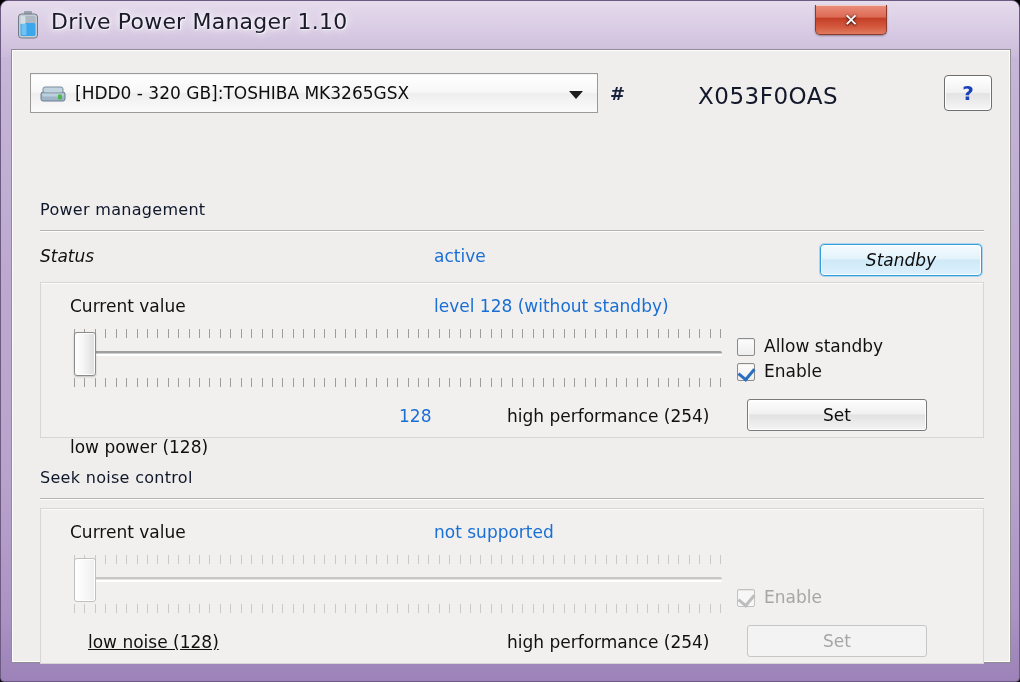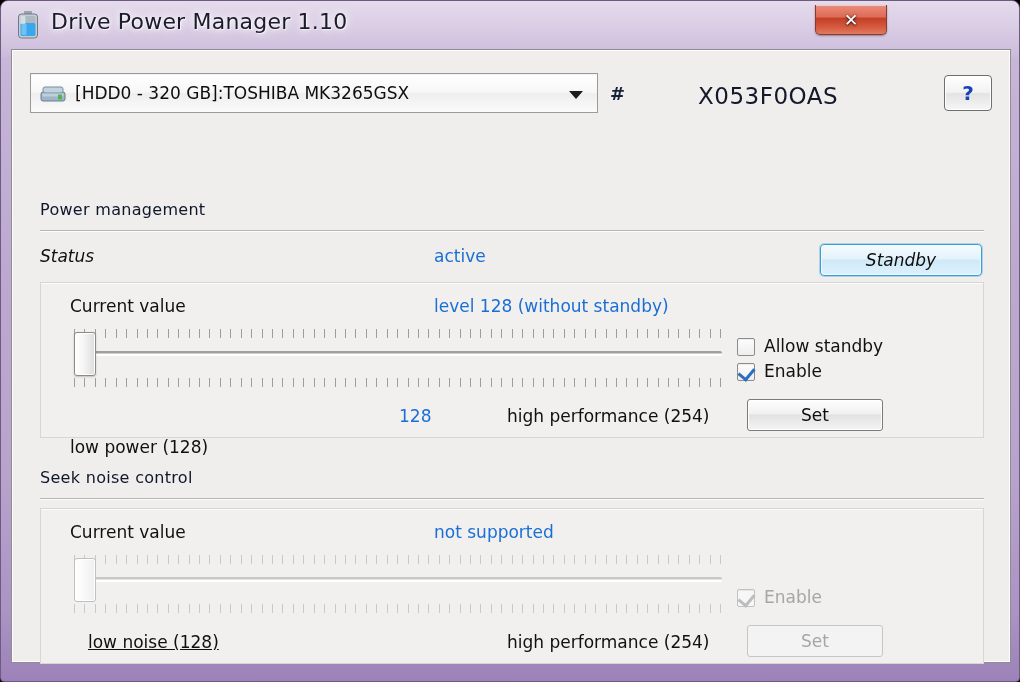--- a/index.html
+++ b/index.html
@@ -217,21 +217,21 @@
   .chk.dim .tick { border-color: #bdbdbd; }
   .chk .txt {
     position: absolute; left: 27px; top: 0;
     font-size: 17px; color: #111; white-space: nowrap;
   }
   .chk.dim .txt { color: #a6a6a6; }
 
   
   .btn-set {
     position: absolute;
-    width: 136px; height: 32px;
+    width: 180px; height: 32px;
     border: 1px solid #7a7a7a;
     border-radius: 3px;
     background: linear-gradient(180deg,#fdfdfd 0%, #f1f1f1 46%, #e2e2e2 50%, #f4f4f4 100%);
     box-shadow: inset 0 0 0 1px #ffffff;
     cursor: pointer;
   }
   .btn-set.dim {
     border-color: #c6c6c6;
     background: #f3f3f3;
     box-shadow: none;

